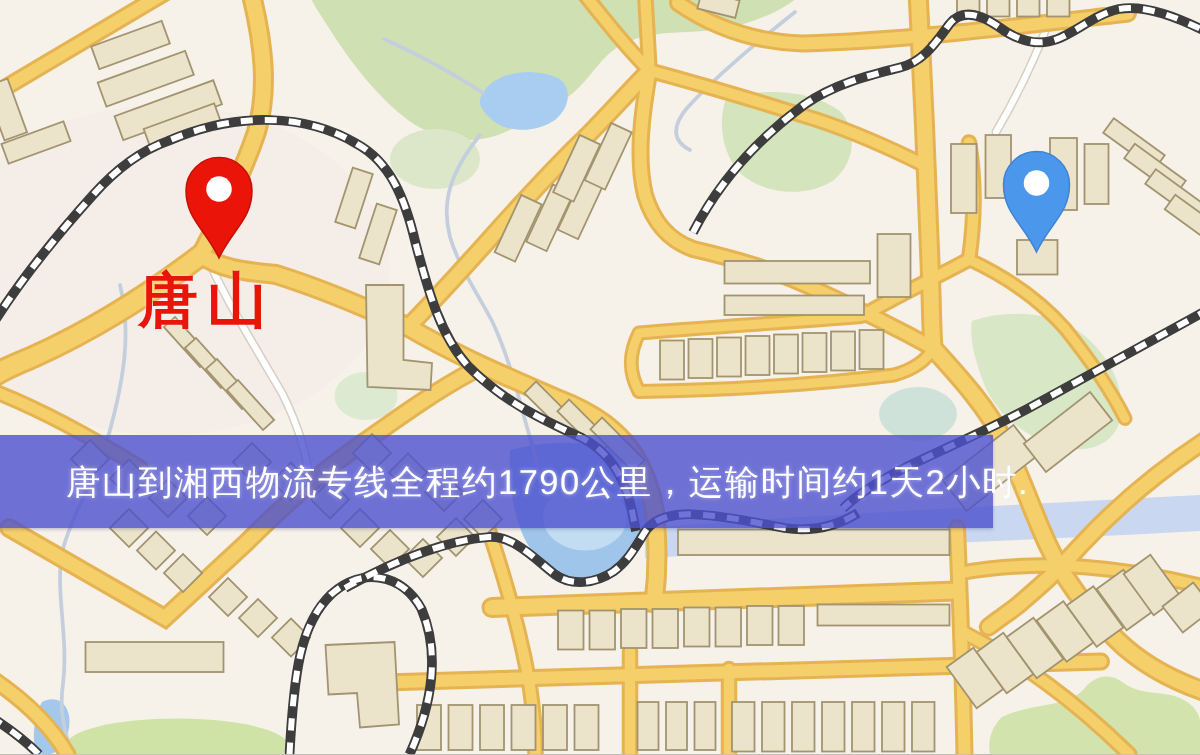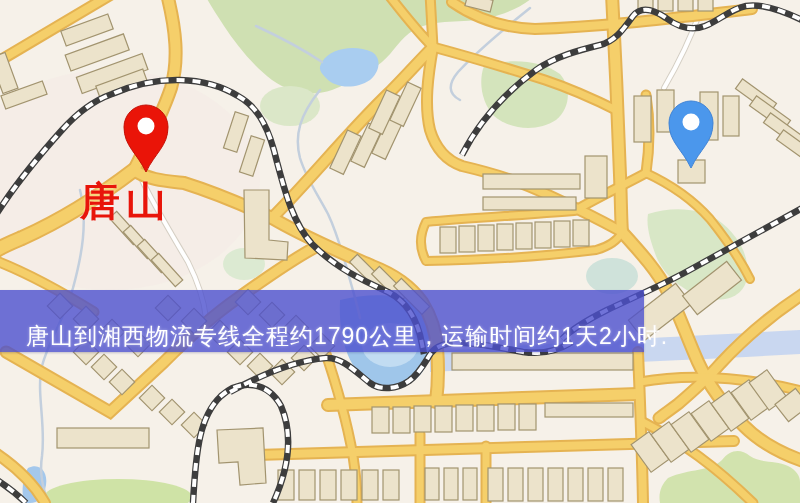--- a/index.html
+++ b/index.html
@@ -8,27 +8,28 @@
     font-family:"Liberation Sans","DejaVu Sans",sans-serif;
     background:#f6f1e9;
   }
   .map-root svg.basemap{position:absolute;left:0;top:0;}
   .pin-layer{position:absolute;left:0;top:0;width:800px;height:503px;pointer-events:none;}
   .city-label{
     position:absolute;font-weight:bold;font-size:40px;line-height:1;
     letter-spacing:6px;white-space:nowrap;
     text-shadow:0 0 2px rgba(255,255,255,.55);
   }
-  .city-label.origin{left:80px;top:181px;color:#e8150a;}
+  .city-label.origin{left:92px;top:181px;color:#e8150a;}
   .city-label.dest{left:641px;top:181px;color:#2733e6;}
   .banner{
     position:absolute;left:0;top:290px;width:644px;height:62px;
     background:rgba(76,80,206,0.80);
-    display:flex;align-items:flex-end;
+    display:flex;align-items:center;
     box-shadow:0 1px 2px rgba(40,40,120,.25);
+    padding-left:18px;
   }
   .banner-text{
     color:#ffffff;font-size:23px;padding-left:26px;letter-spacing:1px;
     white-space:nowrap;
     text-shadow:0 0 3px rgba(235,235,255,.55);
   }
 </style>
 </head>
 <body>
 

